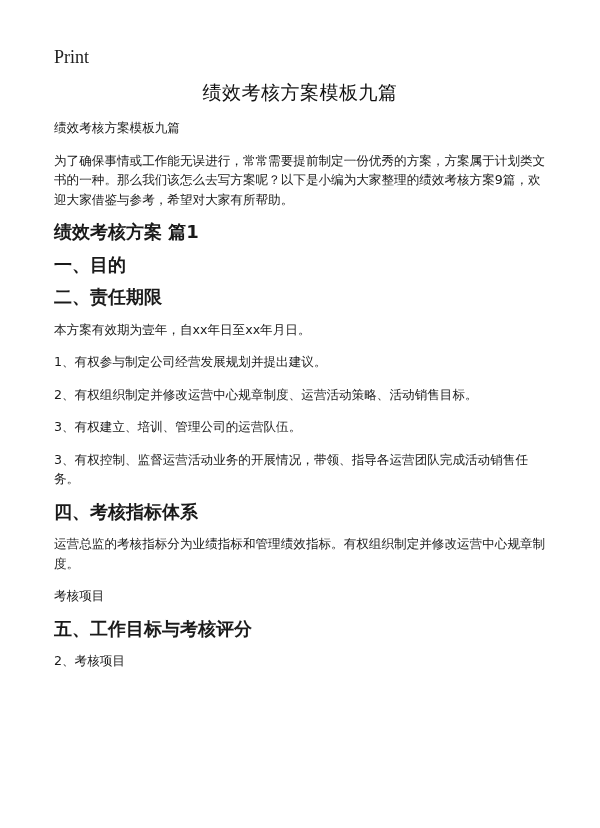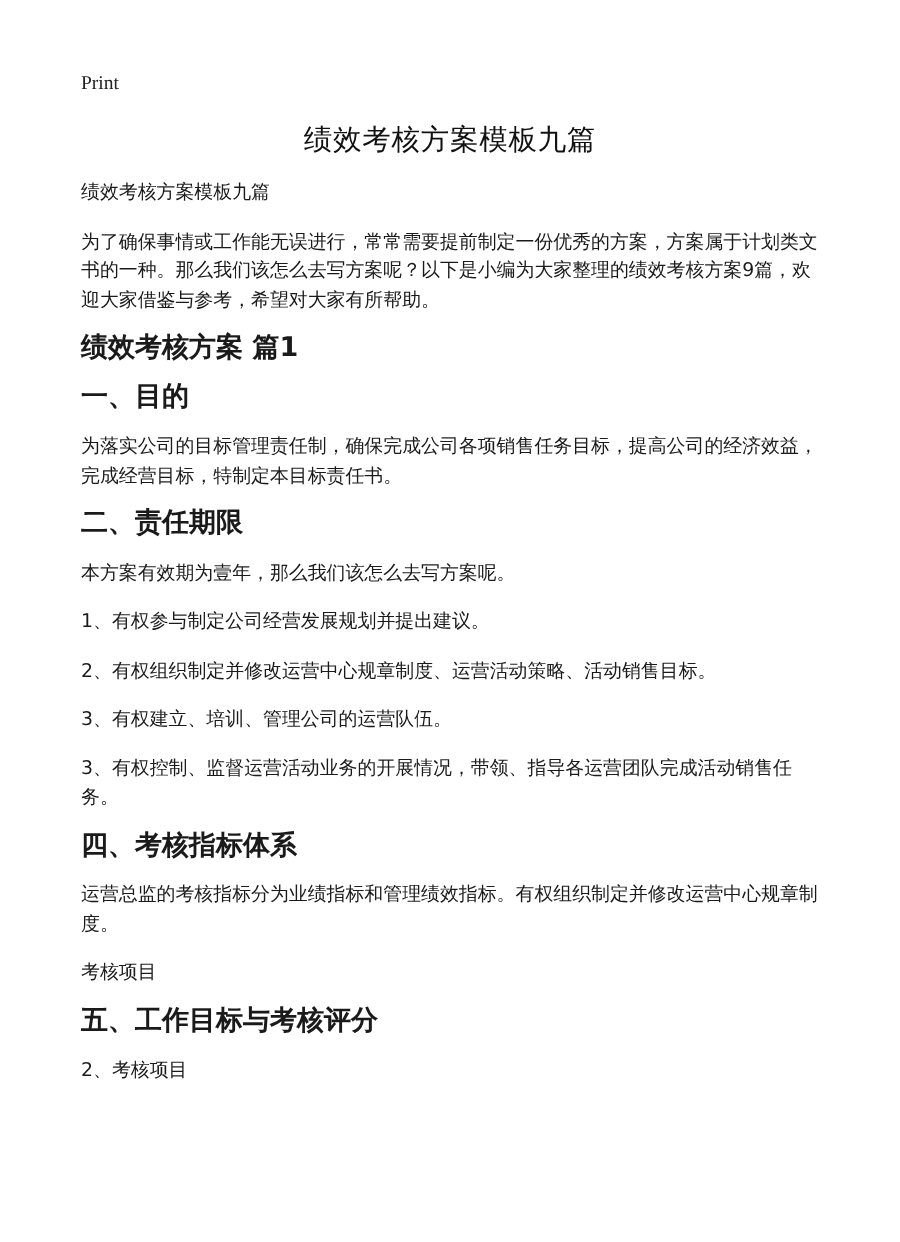--- a/index.html
+++ b/index.html
@@ -5,21 +5,21 @@
     html, body { margin: 0; padding: 0; background: #ffffff; }
     body {
       width: 600px; height: 828px; overflow: hidden;
       color: #111111;
       font-family: "DejaVu Sans", "Liberation Sans", sans-serif;
     }
     .page { position: relative; width: 600px; height: 828px; }
     .print {
       position: absolute; left: 54px; top: 47px;
       font-family: "Liberation Serif", "DejaVu Serif", serif;
-      font-size: 13px; color: #222;
+      font-size: 18px; color: #222;
     }
     .title {
       position: absolute; left: 0; right: 0; top: 80px;
       text-align: center; font-size: 19px; font-weight: normal;
       margin: 0; color: #111; letter-spacing: 0.5px;
     }
     .content {
       position: absolute; left: 54px; top: 118px; width: 494px;
       font-size: 12.6px; line-height: 19.5px; color: #1a1a1a;
     }
@@ -32,24 +32,23 @@
 <div class="page">
   <div class="print">Print</div>
   <h1 class="title">绩效考核方案模板九篇</h1>
 
   <div class="content">
     <p>绩效考核方案模板九篇</p>
     <p>为了确保事情或工作能无误进行，常常需要提前制定一份优秀的方案，方案属于计划类文书的一种。那么我们该怎么去写方案呢？以下是小编为大家整理的绩效考核方案9篇，欢迎大家借鉴与参考，希望对大家有所帮助。</p>
     <h3>绩效考核方案 篇1</h3>
 
     <h3>一、目的</h3>
-    <p>为落实公司的目标管理责任制，确保完成公司各项销售任务目标，提高公司的经济效益，完成经营目标，特制定本目标责任书。</p>
 
     <h3>二、责任期限</h3>
-    <p>本方案有效期为壹年，那么我们该怎么去写方案呢。</p>
+    <p>本方案有效期为壹年，自xx年日至xx年月日。</p>
 
     <p>1、有权参与制定公司经营发展规划并提出建议。</p>
     <p>2、有权组织制定并修改运营中心规章制度、运营活动策略、活动销售目标。</p>
     <p>3、有权建立、培训、管理公司的运营队伍。</p>
     <p>3、有权控制、监督运营活动业务的开展情况，带领、指导各运营团队完成活动销售任务。</p>
 
     <h3>四、考核指标体系</h3>
     <p>运营总监的考核指标分为业绩指标和管理绩效指标。有权组织制定并修改运营中心规章制度。</p>
     <p>考核项目</p>
 

